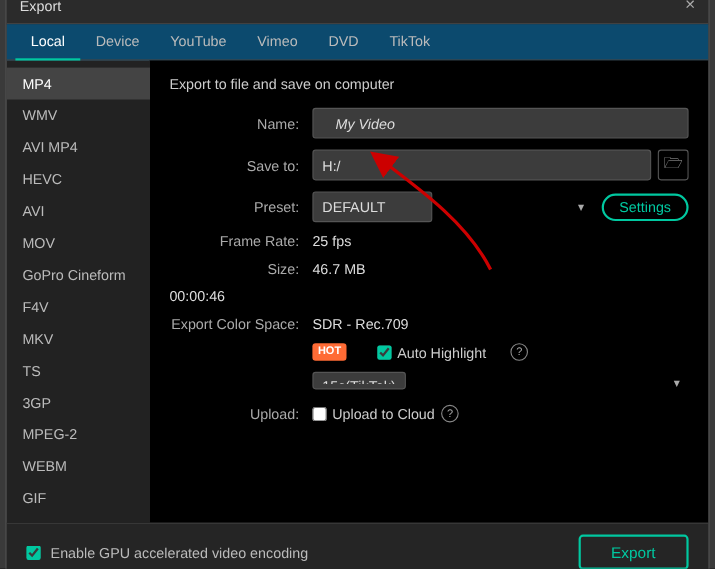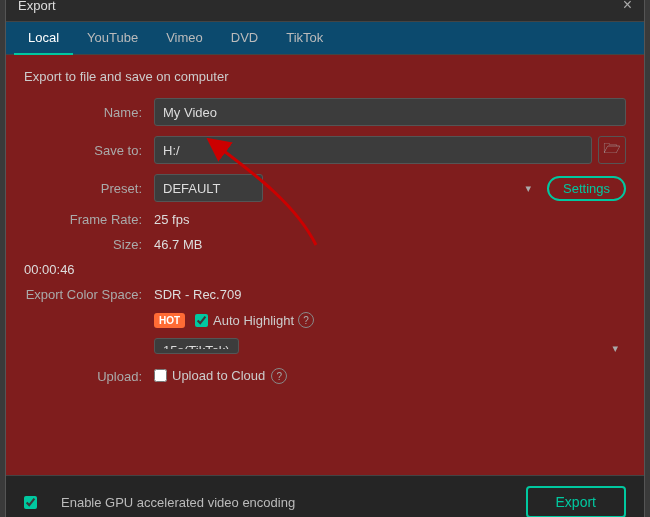--- a/index.html
+++ b/index.html
@@ -78,21 +78,21 @@
       font-size: 13px;
     }
     .sidebar-item.active {
       background: #444;
       color: #fff;
       font-weight: 500;
     }
     .main {
       flex: 1;
       padding: 14px 18px;
-      background: #7f1d1d;
+      background: #000000;
       overflow-y: auto;
     }
     .export-title {
       color: #ccc;
       font-size: 13px;
       margin-bottom: 14px;
     }
     .form-row {
       display: flex;
       align-items: center;
@@ -105,24 +105,25 @@
       color: #aaa;
       font-size: 13px;
       flex-shrink: 0;
     }
     .form-control {
       flex: 1;
       background: #3c3c3c;
       border: 1px solid #555;
       border-radius: 3px;
       color: #ddd;
-      padding: 4px 8px;
+      padding: 4px 20px;
       font-size: 13px;
       height: 28px;
       outline: none;
+      font-style: italic;
     }
     .save-to-row {
       display: flex;
       align-items: center;
       flex: 1;
       gap: 6px;
     }
     .save-to-input {
       flex: 1;
       background: #3c3c3c;
@@ -186,22 +187,21 @@
       background: #ff6b35;
       color: #fff;
       font-size: 10px;
       font-weight: bold;
       padding: 2px 5px;
       border-radius: 3px;
       margin-right: 6px;
     }
     .auto-highlight-row {
       display: flex;
-      align-items: center;
-      gap: 4px;
+      gap: 22px;
     }
     .checkbox-label {
       display: flex;
       align-items: center;
       gap: 5px;
       cursor: pointer;
       color: #ccc;
     }
     .checkbox-label input[type="checkbox"] {
       accent-color: #00c8a0;
@@ -242,35 +242,35 @@
       position: absolute;
       right: 8px;
       top: 50%;
       transform: translateY(-50%);
       color: #aaa;
       pointer-events: none;
       font-size: 11px;
     }
     .upload-row {
       display: flex;
-      align-items: flex-start;
+      align-items: center;
       gap: 6px;
     }
     .footer {
       display: flex;
       align-items: center;
       justify-content: space-between;
       padding: 10px 18px;
       background: #252525;
       border-top: 1px solid #444;
     }
     .gpu-checkbox {
       display: flex;
       align-items: center;
-      gap: 24px;
+      gap: 9px;
       color: #bbb;
       font-size: 13px;
       cursor: pointer;
     }
     .gpu-checkbox input[type="checkbox"] {
       accent-color: #00c8a0;
       width: 13px;
       height: 13px;
     }
     .export-btn {
@@ -304,28 +304,46 @@
 
 <div class="dialog">
 
   <div class="title-bar">
     <span class="title-text">Export</span>
     <button class="close-btn">×</button>
   </div>
 
   <div class="tabs">
     <div class="tab active">Local</div>
+    <div class="tab">Device</div>
     <div class="tab">YouTube</div>
     <div class="tab">Vimeo</div>
     <div class="tab">DVD</div>
     <div class="tab">TikTok</div>
   </div>
 
   <div class="content">
 
+    <div class="sidebar">
+      <div class="sidebar-item active">MP4</div>
+      <div class="sidebar-item">WMV</div>
+      <div class="sidebar-item">AVI MP4</div>
+      <div class="sidebar-item">HEVC</div>
+      <div class="sidebar-item">AVI</div>
+      <div class="sidebar-item">MOV</div>
+      <div class="sidebar-item">GoPro Cineform</div>
+      <div class="sidebar-item">F4V</div>
+      <div class="sidebar-item">MKV</div>
+      <div class="sidebar-item">TS</div>
+      <div class="sidebar-item">3GP</div>
+      <div class="sidebar-item">MPEG-2</div>
+      <div class="sidebar-item">WEBM</div>
+      <div class="sidebar-item">GIF</div>
+      <div class="sidebar-item">MP3</div>
+    </div>
 
     <div class="main-wrapper">
 
       <svg class="red-arrow" viewBox="0 0 220 140" xmlns="http://www.w3.org/2000/svg">
         <defs>
           <marker id="arrowhead" markerWidth="8" markerHeight="8" refX="4" refY="4" orient="auto">
             <path d="M0,0 L8,4 L0,8 Z" fill="#cc0000"></path>
           </marker>
         </defs>
         <path d="M 180,130 C 160,90 120,60 80,30" stroke="#cc0000" stroke-width="3" fill="none" marker-end="url(#arrowhead)"></path>

